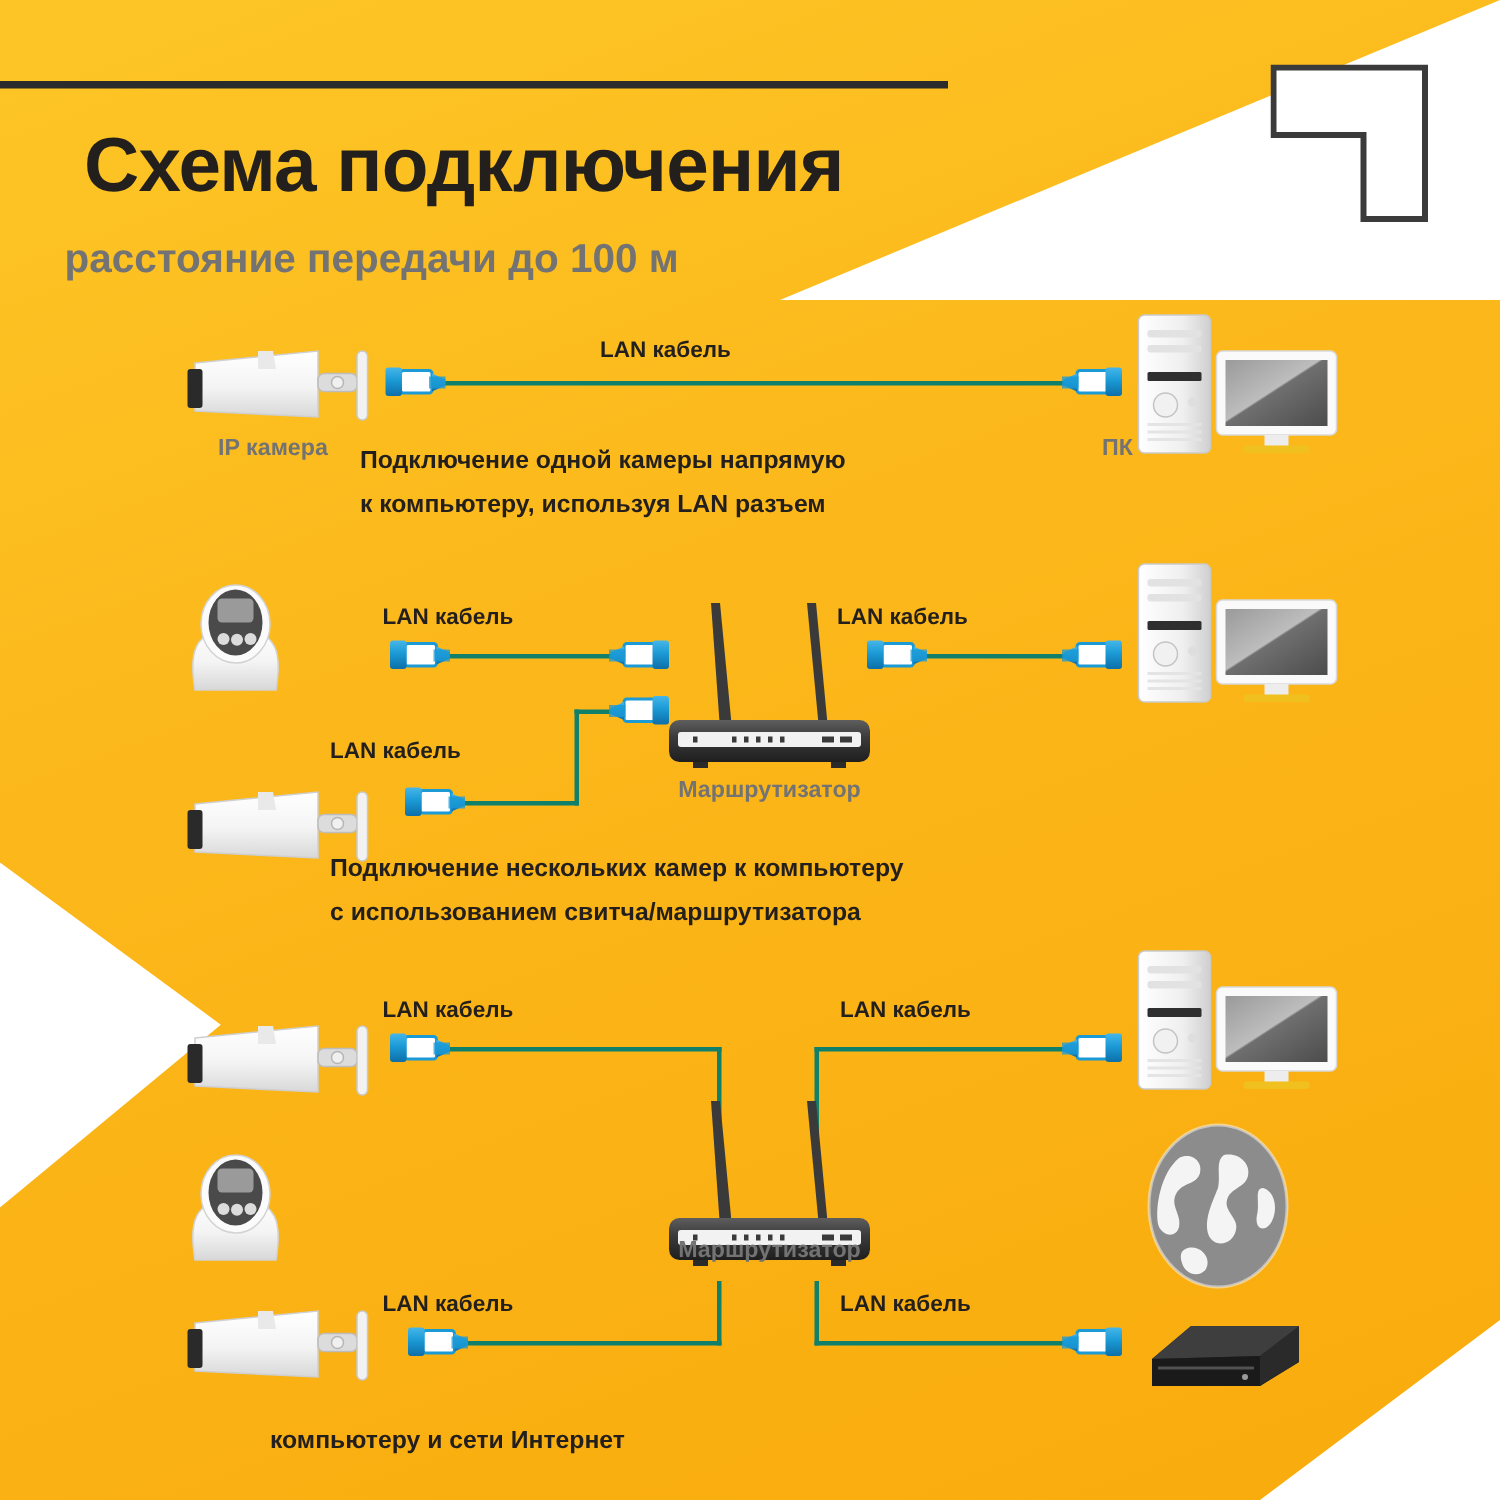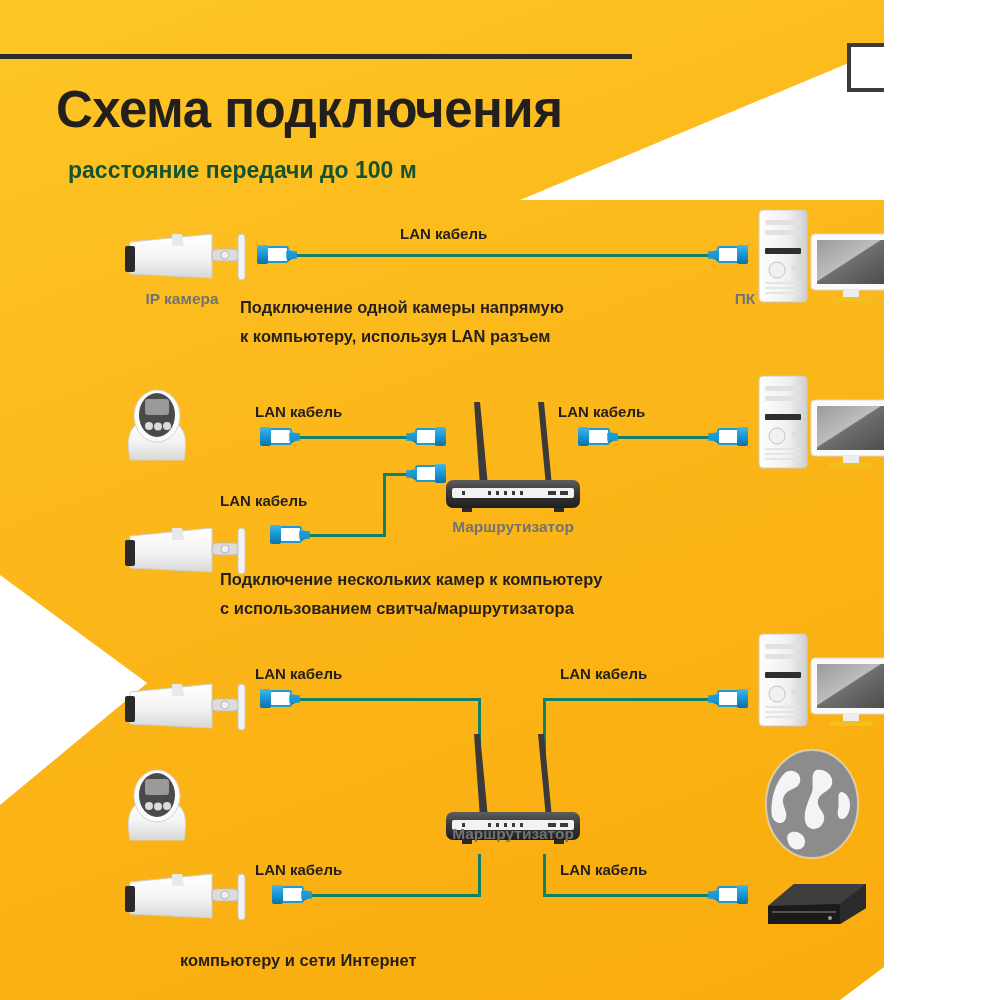--- a/index.html
+++ b/index.html
@@ -1,20 +1,20 @@
 <!DOCTYPE html>
 <html><head>
 <meta charset="utf-8">
 <style>
   html,body{margin:0;padding:0;background:#ffffff;}
   body{font-family:"Liberation Sans","DejaVu Sans",sans-serif;}
 
   #poster{
     position:relative;
-    width:884px;height:1000px;
+    width:1000px;height:1000px;
     background:#ffffff;
     overflow:hidden;
   }
   
   .yellow-plain{
     position:absolute;left:0;top:0;width:1000px;height:1000px;
     background:linear-gradient(160deg,#fdc626 0%,#fcb81b 40%,#f9ab0c 100%);
   }
 
   .wedge{position:absolute;background:#ffffff;}
@@ -48,22 +48,22 @@
     position:absolute;left:847px;top:43px;width:105px;height:105px;
   }
 
   
   .title{
     position:absolute;left:56px;top:80px;
     font-size:51px;font-weight:bold;color:#231f1c;
     letter-spacing:-0.5px;white-space:nowrap;
   }
   .subtitle{
-    position:absolute;left:68px;top:157px;
-    font-size:23px;font-weight:bold;color:#14532d;
+    position:absolute;left:43px;top:157px;
+    font-size:27px;font-weight:bold;color:#737373;
     white-space:nowrap;
   }
 
   
   .node{position:absolute;}
   .cap{
     position:absolute;text-align:center;
     font-size:15.5px;font-weight:bold;color:#737373;
     white-space:nowrap;
   }

